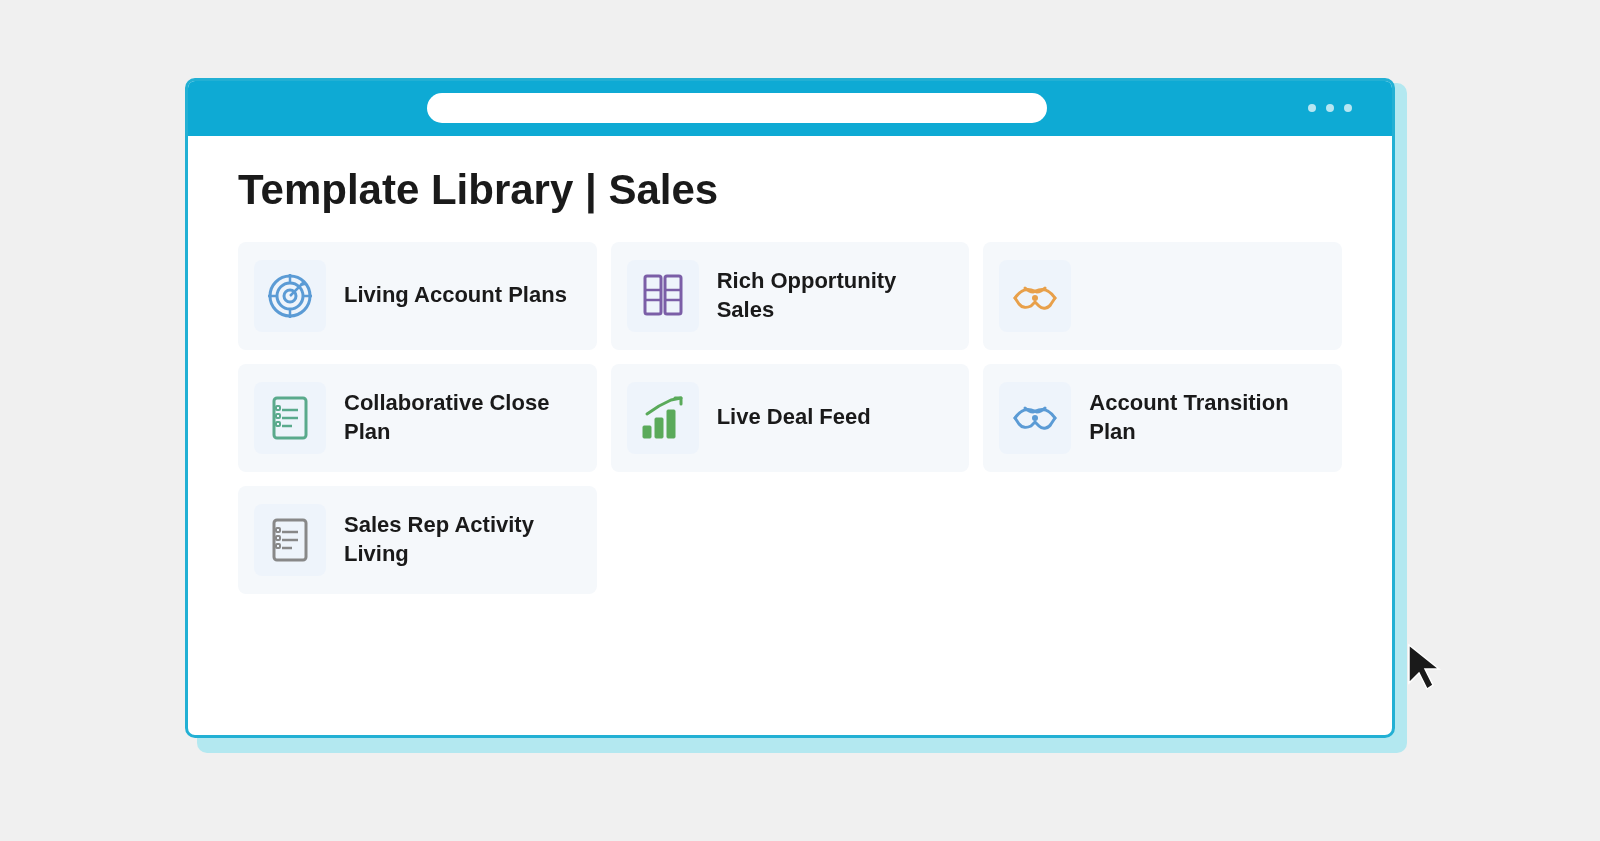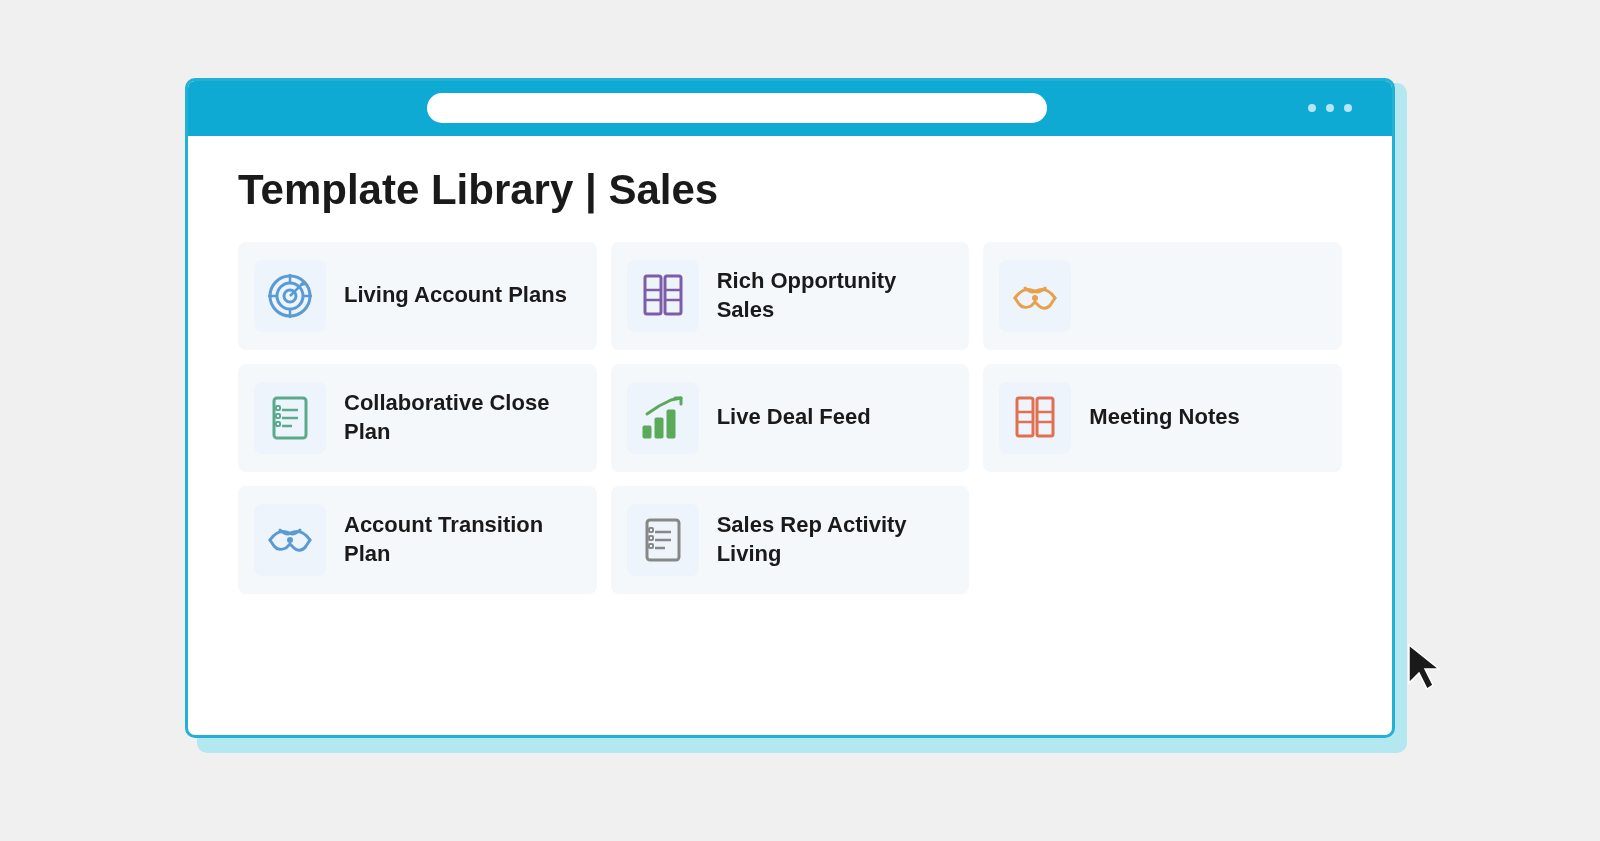--- a/index.html
+++ b/index.html
@@ -232,33 +232,20 @@
               <rect x="18" y="26" width="8" height="20" rx="1" fill="#5aaa5a" stroke="#5aaa5a" stroke-width="1"></rect>
               <rect x="30" y="18" width="8" height="28" rx="1" fill="#5aaa5a" stroke="#5aaa5a" stroke-width="1"></rect>
               <polyline points="10,22 22,14 34,8 44,6" stroke="#5aaa5a" stroke-width="3" fill="none" stroke-linecap="round" stroke-linejoin="round"></polyline>
               <polyline points="38,6 44,6 44,12" stroke="#5aaa5a" stroke-width="3" fill="none" stroke-linecap="round" stroke-linejoin="round"></polyline>
             </svg>
           </div>
           <span class="template-label">Live Deal Feed</span>
         </div>
 
 
-        <div class="template-item">
-          <div class="icon-wrapper">
-            <svg class="template-icon" viewBox="0 0 52 52" fill="none" xmlns="http://www.w3.org/2000/svg">
-              <rect x="8" y="6" width="16" height="38" rx="2" stroke="#e07050" stroke-width="3" fill="none"></rect>
-              <rect x="28" y="6" width="16" height="38" rx="2" stroke="#e07050" stroke-width="3" fill="none"></rect>
-              <line x1="8" y1="20" x2="24" y2="20" stroke="#e07050" stroke-width="2.5"></line>
-              <line x1="8" y1="30" x2="24" y2="30" stroke="#e07050" stroke-width="2.5"></line>
-              <line x1="28" y1="20" x2="44" y2="20" stroke="#e07050" stroke-width="2.5"></line>
-              <line x1="28" y1="30" x2="44" y2="30" stroke="#e07050" stroke-width="2.5"></line>
-            </svg>
-          </div>
-          <span class="template-label">Meeting Notes</span>
-        </div>
 
         <div class="template-item">
           <div class="icon-wrapper">
             <svg class="template-icon" viewBox="0 0 52 52" fill="none" xmlns="http://www.w3.org/2000/svg">
               <path d="M6 26 C10 20, 16 16, 22 18 L28 20 C32 20, 34 18, 36 16" stroke="#5b9bd5" stroke-width="3" fill="none" stroke-linecap="round"></path>
               <path d="M46 26 C42 20, 36 16, 30 18 L24 20 C20 20, 18 18, 16 16" stroke="#5b9bd5" stroke-width="3" fill="none" stroke-linecap="round"></path>
               <path d="M6 26 L10 32 C13 36, 18 36, 22 34 L26 30 L30 34 C34 38, 40 36, 42 32 L46 26" stroke="#5b9bd5" stroke-width="3" fill="none" stroke-linecap="round" stroke-linejoin="round"></path>
               <circle cx="26" cy="26" r="3" fill="#5b9bd5"></circle>
             </svg>
           </div>

